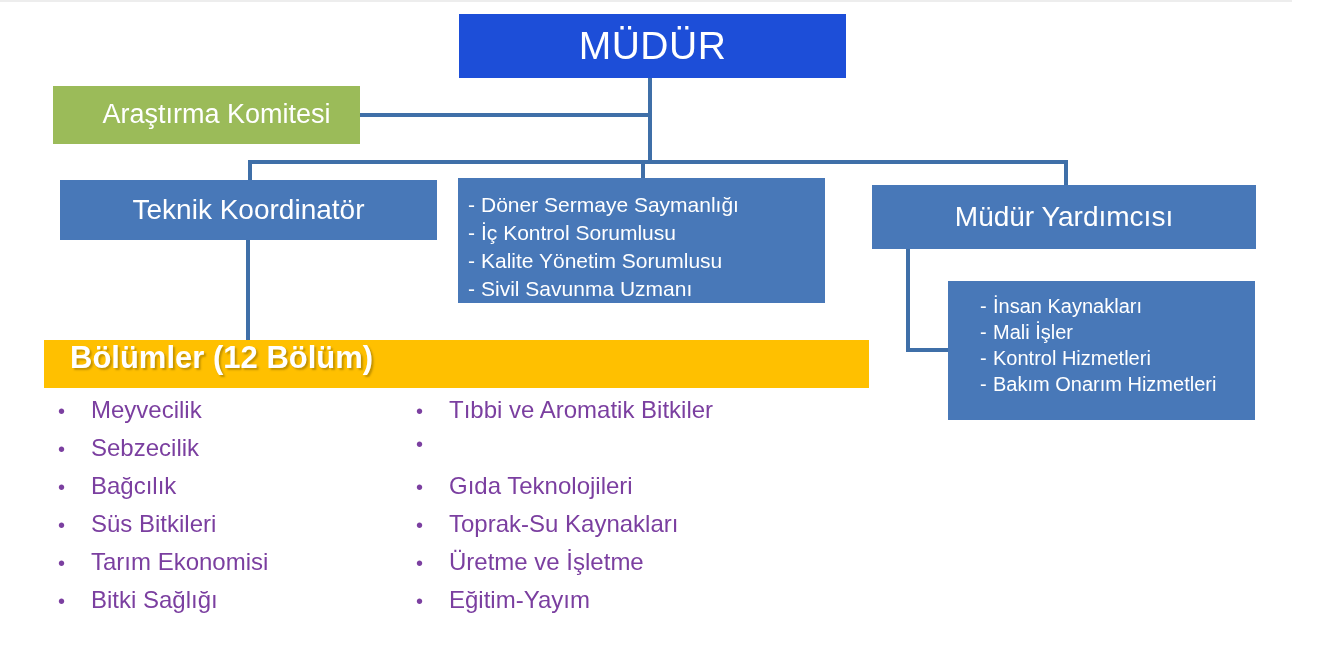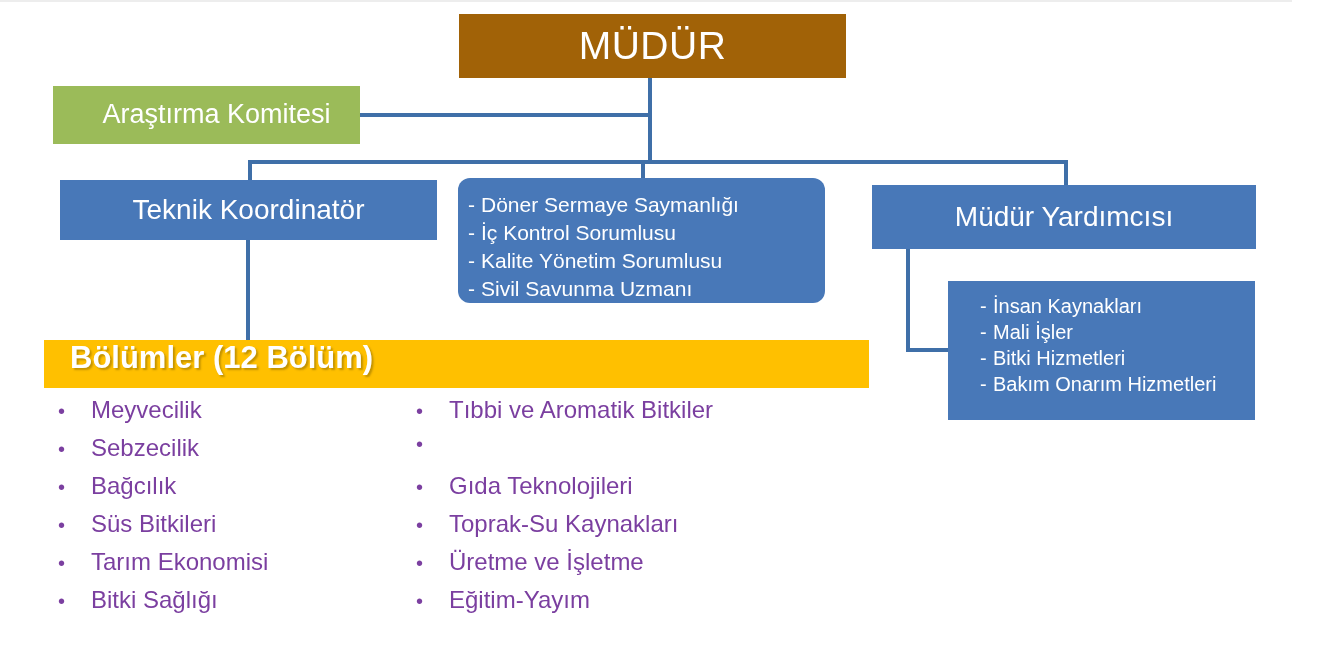--- a/index.html
+++ b/index.html
@@ -37,21 +37,21 @@
     justify-content: center;
     color: #ffffff;
     line-height: 1.1;
   }
 
   .node-director {
     left: 459px;
     top: 14px;
     width: 387px;
     height: 64px;
-    background: #a16207;
+    background: #1d4ed8;
     font-size: 39px;
     letter-spacing: 0.5px;
   }
 
   .node-committee {
     left: 53px;
     top: 86px;
     width: 307px;
     height: 58px;
     background: #9BBB59;
@@ -88,21 +88,20 @@
     display: flex;
     flex-direction: column;
     justify-content: center;
   }
   .listbox-center {
     left: 458px;
     top: 178px;
     width: 367px;
     height: 125px;
     padding: 17px 0 4px 10px;
-    border-radius: 12px;
   }
   .listbox-right {
     left: 948px;
     top: 281px;
     width: 307px;
     height: 139px;
     padding: 0 0 12px 12px;
   }
   .listbox .dash-row {
     font-size: 21px;
@@ -228,21 +227,21 @@
   </div>
 
   <div class="listbox listbox-right">
     <div class="dash-row">
       <span class="dash-mark">-</span><span>İnsan Kaynakları</span>
     </div>
     <div class="dash-row">
       <span class="dash-mark">-</span><span>Mali İşler</span>
     </div>
     <div class="dash-row">
-      <span class="dash-mark">-</span><span>Bitki Hizmetleri</span>
+      <span class="dash-mark">-</span><span>Kontrol Hizmetleri</span>
     </div>
     <div class="dash-row">
       <span class="dash-mark">-</span><span>Bakım Onarım Hizmetleri</span>
     </div>
   </div>
 
   <div class="banner">
     <span>Bölümler (12 Bölüm)</span>
   </div>
 

